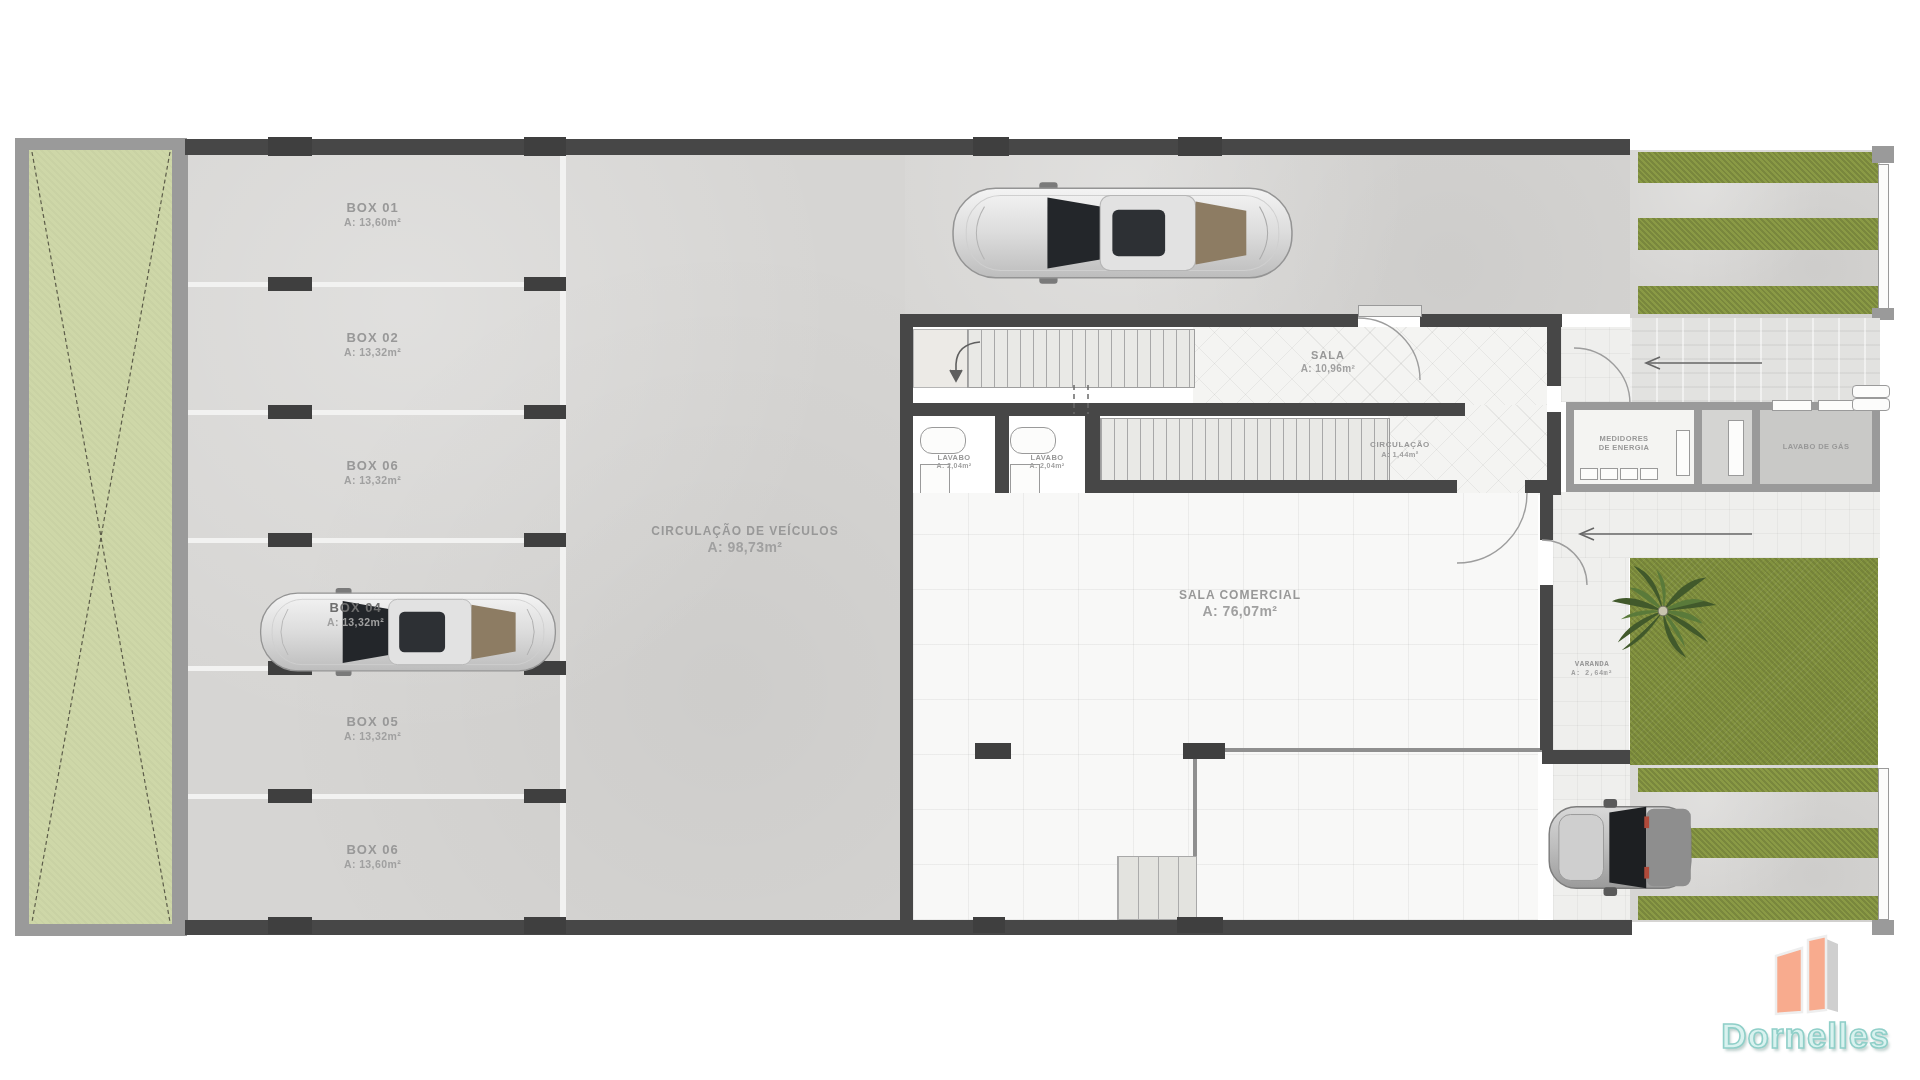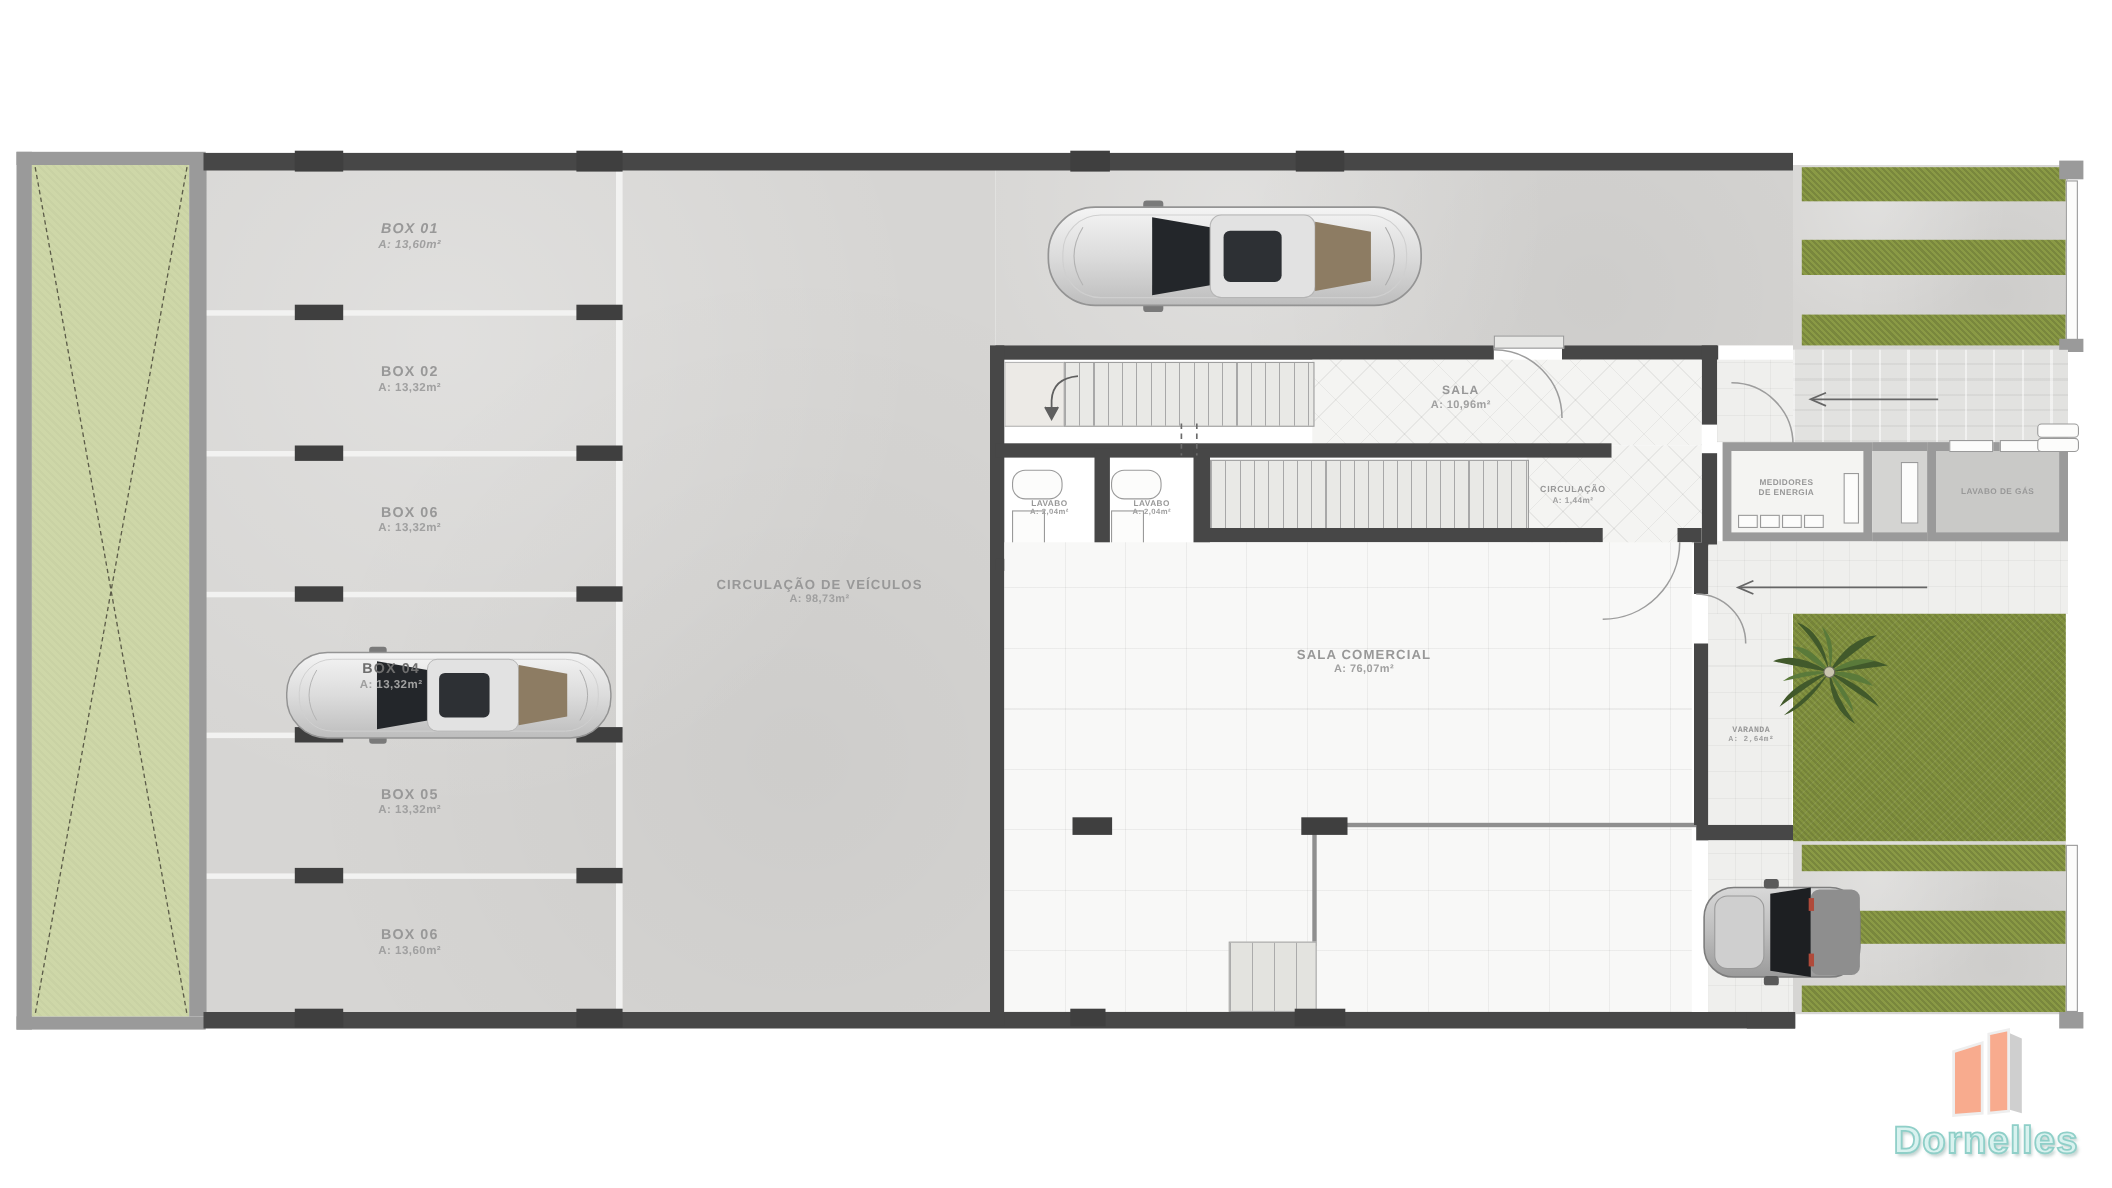--- a/index.html
+++ b/index.html
@@ -42,21 +42,21 @@
   
   .room-med{position:absolute;background:#f4f4f2;border:8px solid #9a9a9a;box-sizing:border-box;}
   .room-gas{position:absolute;background:#c9c9c7;border:8px solid #9a9a9a;box-sizing:border-box;}
   .room-cor{position:absolute;background:#d4d4d2;border:8px solid #9a9a9a;border-left:none;border-right:none;box-sizing:border-box;}
   .fix{position:absolute;background:#fcfcfb;border:1px solid #9a9a9a;}
   
   .lbl{position:absolute;text-align:center;color:#989898;font-weight:bold;line-height:1.25;
        letter-spacing:1px;z-index:30;}
   .lbl .ar{display:block;font-weight:bold;letter-spacing:.4px;color:#a0a0a0;}
   .lbl-box{font-size:13px;}  .lbl-box .ar{font-size:10.5px;}
-  .lbl-big{font-size:12px;}  .lbl-big .ar{font-size:10px;}
+  .lbl-big{font-size:12px;}  .lbl-big .ar{font-size:14px;}
   .lbl-med{font-size:11px;}  .lbl-med .ar{font-size:10px;}
   .lbl-sm{font-size:8px;letter-spacing:.6px;}   .lbl-sm .ar{font-size:7.5px;}
   .lbl-xs{font-size:7.5px;letter-spacing:.4px;} .lbl-xs .ar{font-size:7px;}
   svg.overlay{position:absolute;left:0;top:0;z-index:25;pointer-events:none;}
   .logo{position:absolute;left:1688px;top:932px;width:235px;height:140px;z-index:40;text-align:center;}
   .logo-text{font-size:35px;font-weight:bold;letter-spacing:1px;color:#d9f2ef;
      -webkit-text-stroke:1.6px #8fcfc8;text-shadow:2px 3px 3px rgba(110,150,145,.45);margin-top:-6px;}
 </style>
 </head>
 <body>
@@ -170,30 +170,30 @@
   <div class="pier" style="left:524px;top:661px;width:42px;height:14px;"></div>
   <div class="pier" style="left:268px;top:789px;width:44px;height:14px;"></div>
   <div class="pier" style="left:524px;top:789px;width:42px;height:14px;"></div>
   <div class="pier" style="left:268px;top:917px;width:44px;height:17px;"></div>
   <div class="pier" style="left:524px;top:917px;width:42px;height:17px;"></div>
   <div class="pier" style="left:973px;top:917px;width:32px;height:16px;"></div>
   <div class="pier" style="left:1177px;top:917px;width:46px;height:16px;"></div>
 
   <div class="fix" style="left:1358px;top:305px;width:62px;height:10px;background:#e8e8e6;"></div>
 
-  <div class="lbl lbl-box" style="left:250px;top:200px;width:245px;font-style:italic;"><span>BOX 01</span><span class="ar">A: 13,60m²</span></div>
+  <div class="lbl lbl-box" style="left:250px;top:200px;width:245px;"><span>BOX 01</span><span class="ar">A: 13,60m²</span></div>
   <div class="lbl lbl-box" style="left:250px;top:330px;width:245px;"><span>BOX 02</span><span class="ar">A: 13,32m²</span></div>
   <div class="lbl lbl-box" style="left:250px;top:458px;width:245px;"><span>BOX 06</span><span class="ar">A: 13,32m²</span></div>
   <div class="lbl lbl-box" style="left:233px;top:600px;width:245px;color:#6e6e6e;"><span>BOX 04</span><span class="ar">A: 13,32m²</span></div>
   <div class="lbl lbl-box" style="left:250px;top:714px;width:245px;"><span>BOX 05</span><span class="ar">A: 13,32m²</span></div>
   <div class="lbl lbl-box" style="left:250px;top:842px;width:245px;"><span>BOX 06</span><span class="ar">A: 13,60m²</span></div>
 
   <div class="lbl lbl-big" style="left:620px;top:524px;width:250px;"><span>CIRCULAÇÃO DE VEÍCULOS</span><span class="ar">A: 98,73m²</span></div>
   <div class="lbl lbl-med" style="left:1248px;top:349px;width:160px;"><span>SALA</span><span class="ar">A: 10,96m²</span></div>
-  <div class="lbl lbl-sm" style="left:1370px;top:440px;width:120px;"><span>CIRCULAÇÃO</span><span class="ar">A: 1,44m²</span></div>
+  <div class="lbl lbl-sm" style="left:1340px;top:440px;width:120px;"><span>CIRCULAÇÃO</span><span class="ar">A: 1,44m²</span></div>
   <div class="lbl lbl-xs" style="left:913px;top:453px;width:82px;"><span>LAVABO</span><span class="ar">A: 2,04m²</span></div>
   <div class="lbl lbl-xs" style="left:1009px;top:453px;width:76px;"><span>LAVABO</span><span class="ar">A: 2,04m²</span></div>
   <div class="lbl lbl-big" style="left:1120px;top:588px;width:240px;"><span>SALA COMERCIAL</span><span class="ar">A: 76,07m²</span></div>
   <div class="lbl lbl-xs" style="left:1572px;top:434px;width:104px;"><span>MEDIDORES</span><span style="display:block;">DE ENERGIA</span></div>
   <div class="lbl lbl-xs" style="left:1760px;top:442px;width:112px;"><span>LAVABO DE GÁS</span></div>
   <div class="lbl lbl-xs" style="left:1552px;top:660px;width:80px;font-family:Liberation Mono, monospace;"><span>VARANDA</span><span class="ar">A: 2,64m²</span></div>
 
   <svg class="overlay" width="1920" height="1080" viewBox="0 0 1920 1080">
     <defs>
       <linearGradient id="gsilver" x1="0" y1="0" x2="0" y2="1">

